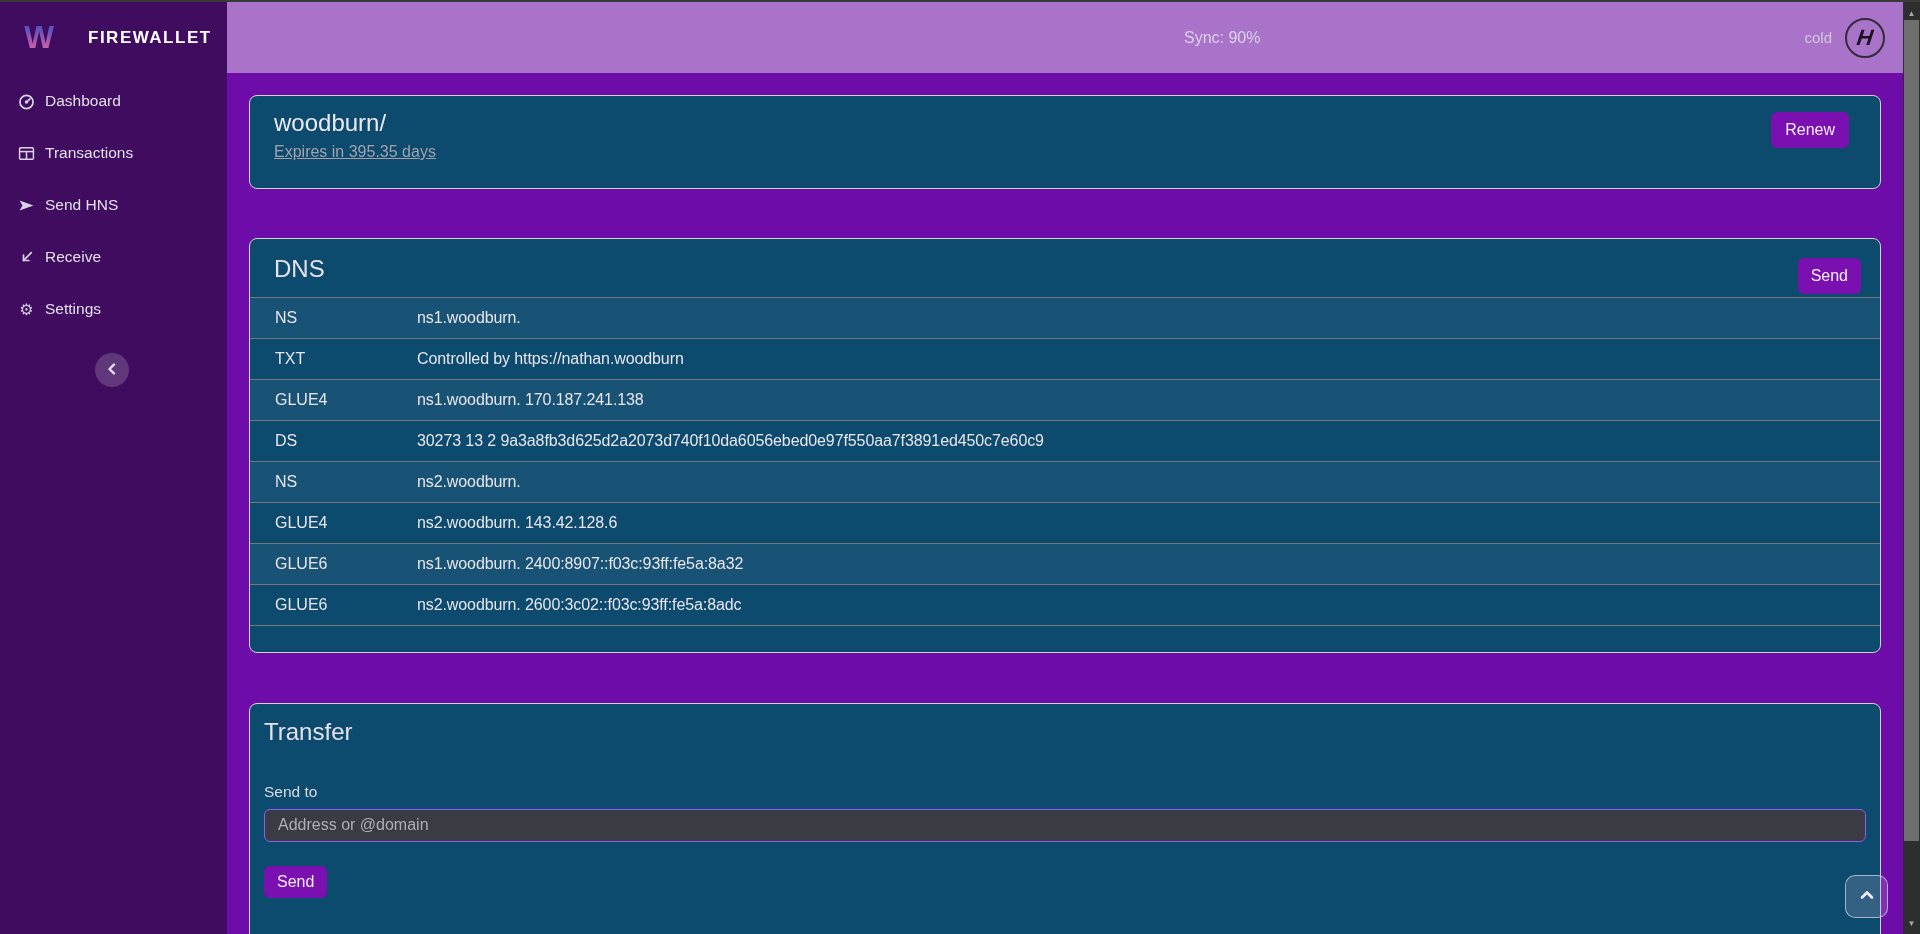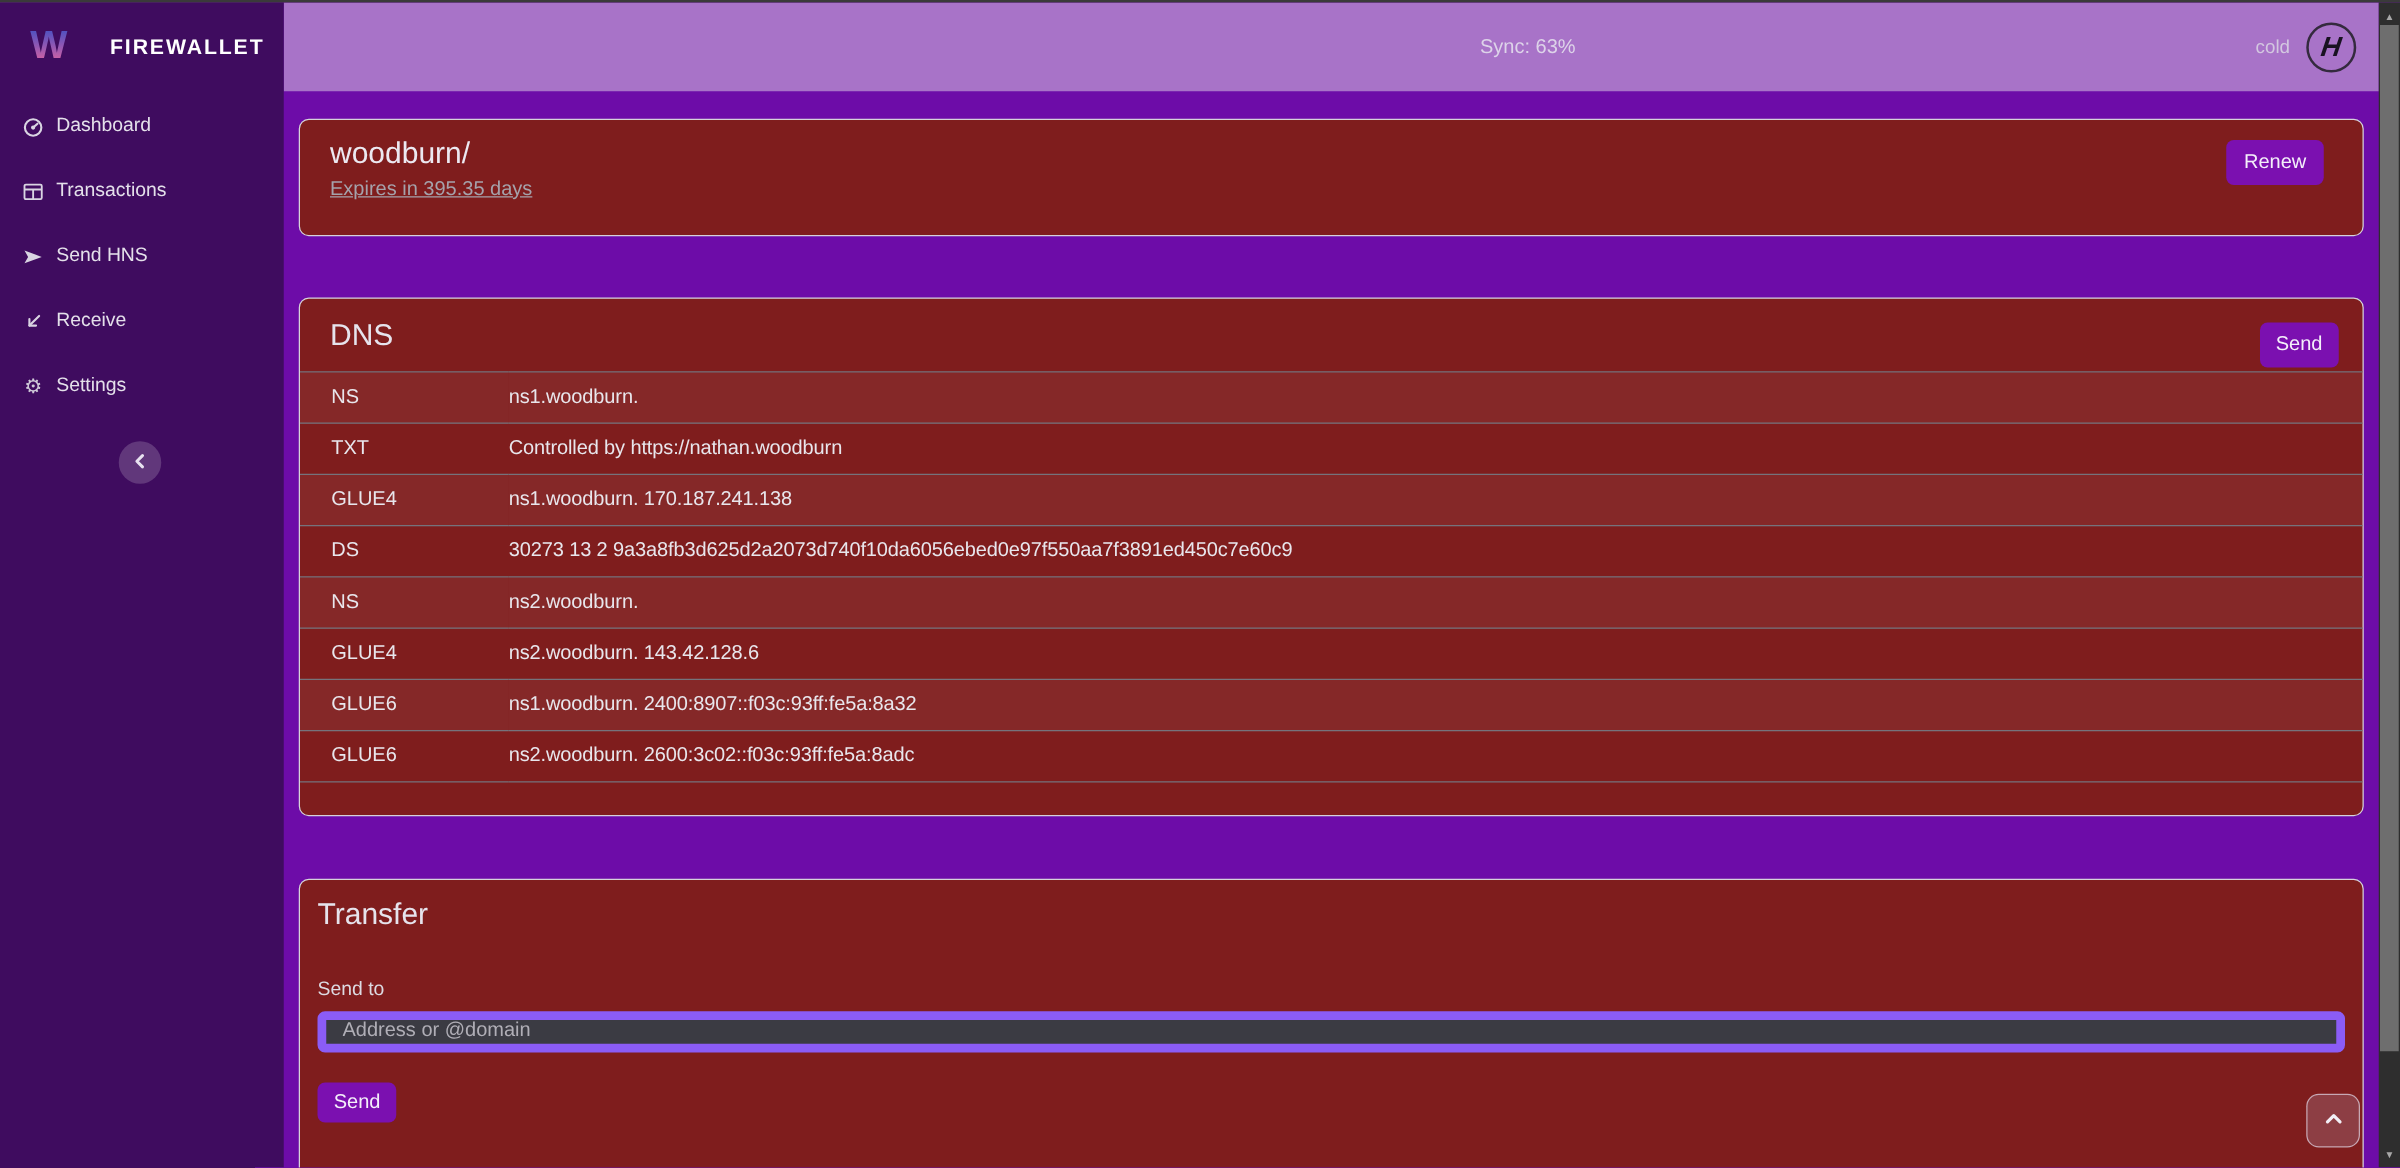--- a/index.html
+++ b/index.html
@@ -39,21 +39,21 @@
     color:#ddd3e9; font-size:16px; }
   .wallet-group { position:absolute; right:18px; top:0; height:71px; display:flex; align-items:center; gap:13px; }
   .wallet-name { color:#d3c7e0; font-size:15px; }
   .hs-avatar { width:40px; height:40px; border-radius:50%; border:2px solid #342a3e;
     display:flex; align-items:center; justify-content:center; cursor:pointer; }
   .hs-glyph { font-size:22px; font-weight:900; font-style:italic; color:#191222; transform:skewX(-8deg);
     line-height:1; }
 
   
   .main { position:absolute; top:73px; left:227px; right:17px; bottom:0; overflow:hidden; padding-top:22px; }
-  .card { margin:0 12px; background:#7f1d1d; border:1px solid #d6d3da; border-radius:8px; position:relative; }
+  .card { margin:0 22px; background:#0c4a6e; border:1px solid #d6d3da; border-radius:8px; position:relative; }
 
   .domain-card { height:94px; padding:13px 24px; }
   .domain-title { font-size:24px; font-weight:500; color:#ece9f1; line-height:1.2; }
   .domain-expiry { font-size:16px; color:#a5a2ab; margin-top:5px;text-decoration:underline; }
 
   .btn { background:#7b10b0; color:#f4effa; border:none; border-radius:6px; font-size:16px;
     font-family:"Liberation Sans", sans-serif; cursor:pointer; }
   .btn-renew { position:absolute; top:16px; right:31px; padding:9px 14px; }
   .btn-edit { position:absolute; top:19px; right:19px; padding:9px 13px; }
 
@@ -63,21 +63,21 @@
 
   table.records { width:100%; border-collapse:collapse; border-top:1px solid #75737c; border-bottom:1px solid #75737c; }
   table.records tr { height:41px; }
   table.records tr:nth-child(odd) { background:rgba(255,255,255,0.05); }
   table.records tr + tr td { border-top:1px solid #75737c; }
   td.rtype { width:167px; padding-left:25px; font-size:16px; color:#e8e6ec; }
   td.rval { font-size:16px; color:#e8e6ec; letter-spacing:-0.1px; }
 
   .transfer-card { margin-top:50px; height:280px; padding:14px 14px; }
   .send-to-label { margin-top:36px; font-size:15.5px; color:#dddbe2; }
-  .address-input { margin-top:8px; width:100%; height:33px; background:#3b3b43; border:7px solid #8b5cf6;
+  .address-input { margin-top:8px; width:100%; height:33px; background:#3b3b43; border:1px solid #8b5cf6;
     border-radius:6px; color:#d9d7de; font-size:16px; padding:0 13px; outline:none;
     font-family:"Liberation Sans", sans-serif; }
   .address-input::placeholder { color:#b0aeb6; }
   .btn-send { margin-top:24px; padding:7px 13px; }
 
   
   .scrollbar { position:absolute; top:2px; right:0; bottom:0; width:17px; background:#2e2e2e; z-index:50; }
   .sb-arrow { position:absolute; left:0; width:17px; height:14px; display:flex; align-items:center;
     justify-content:center; color:#a8a8a8; font-size:8px; cursor:pointer; }
   .sb-up { top:4px; } .sb-down { bottom:4px; }
@@ -160,21 +160,21 @@
   <button class="collapse-btn">
     <span>
       <svg viewBox="0 0 12 12" fill="none" stroke="#e8e2f0" stroke-width="2.4" stroke-linecap="round" stroke-linejoin="round">
         <path d="M8 1.5 L3.5 6 L8 10.5"></path>
       </svg>
     </span>
   </button>
 </aside>
 
 <header class="topbar">
-  <div class="sync">Sync: 63%</div>
+  <div class="sync">Sync: 90%</div>
   <div class="wallet-group">
     <span class="wallet-name">cold</span>
     <div class="hs-avatar">
       <span class="hs-glyph">H</span>
     </div>
   </div>
 </header>
 
 <main class="main">
 

